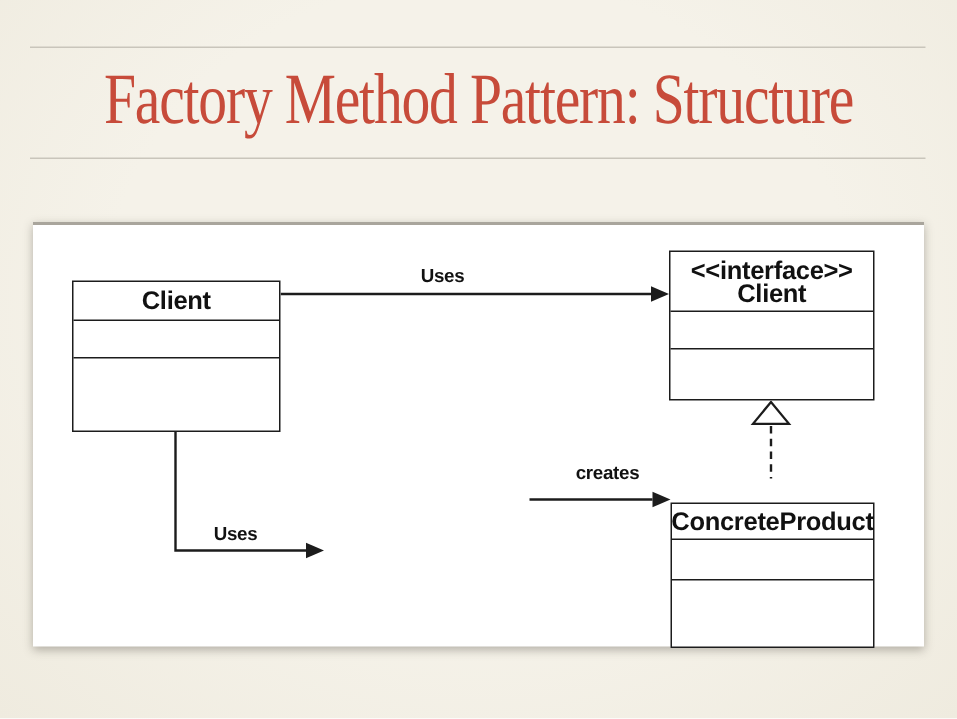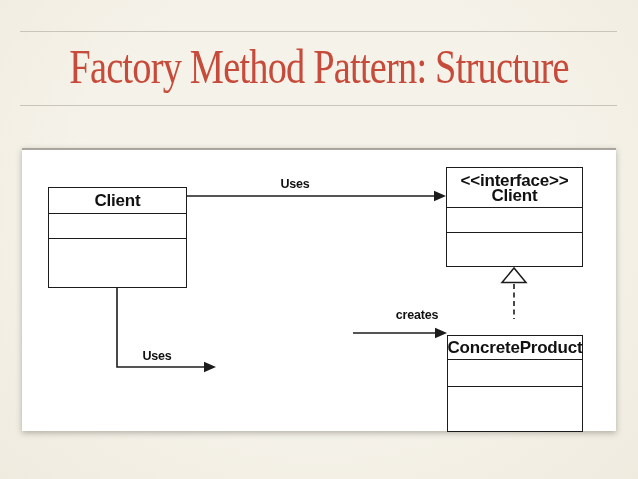--- a/index.html
+++ b/index.html
@@ -95,21 +95,21 @@
   .edge-label {
     position: absolute;
     font-weight: bold;
     font-size: 12.5px;
     color: #111111;
     text-align: center;
     letter-spacing: -0.2px;
   }
   #label-uses-top  { left: 243px; top: 27px;  width: 60px; }
   #label-uses-left { left: 105px; top: 199px; width: 60px; }
-  #label-creates   { left: 360px; top: 158px; width: 70px; }
+  #label-creates   { left: 348px; top: 158px; width: 70px; }
 </style>
 </head>
 <body>
 
 <div class="slide">
 
   <div class="rule rule-top"></div>
   <h1 class="title">Factory Method Pattern: Structure</h1>
   <div class="rule rule-bottom"></div>
 

